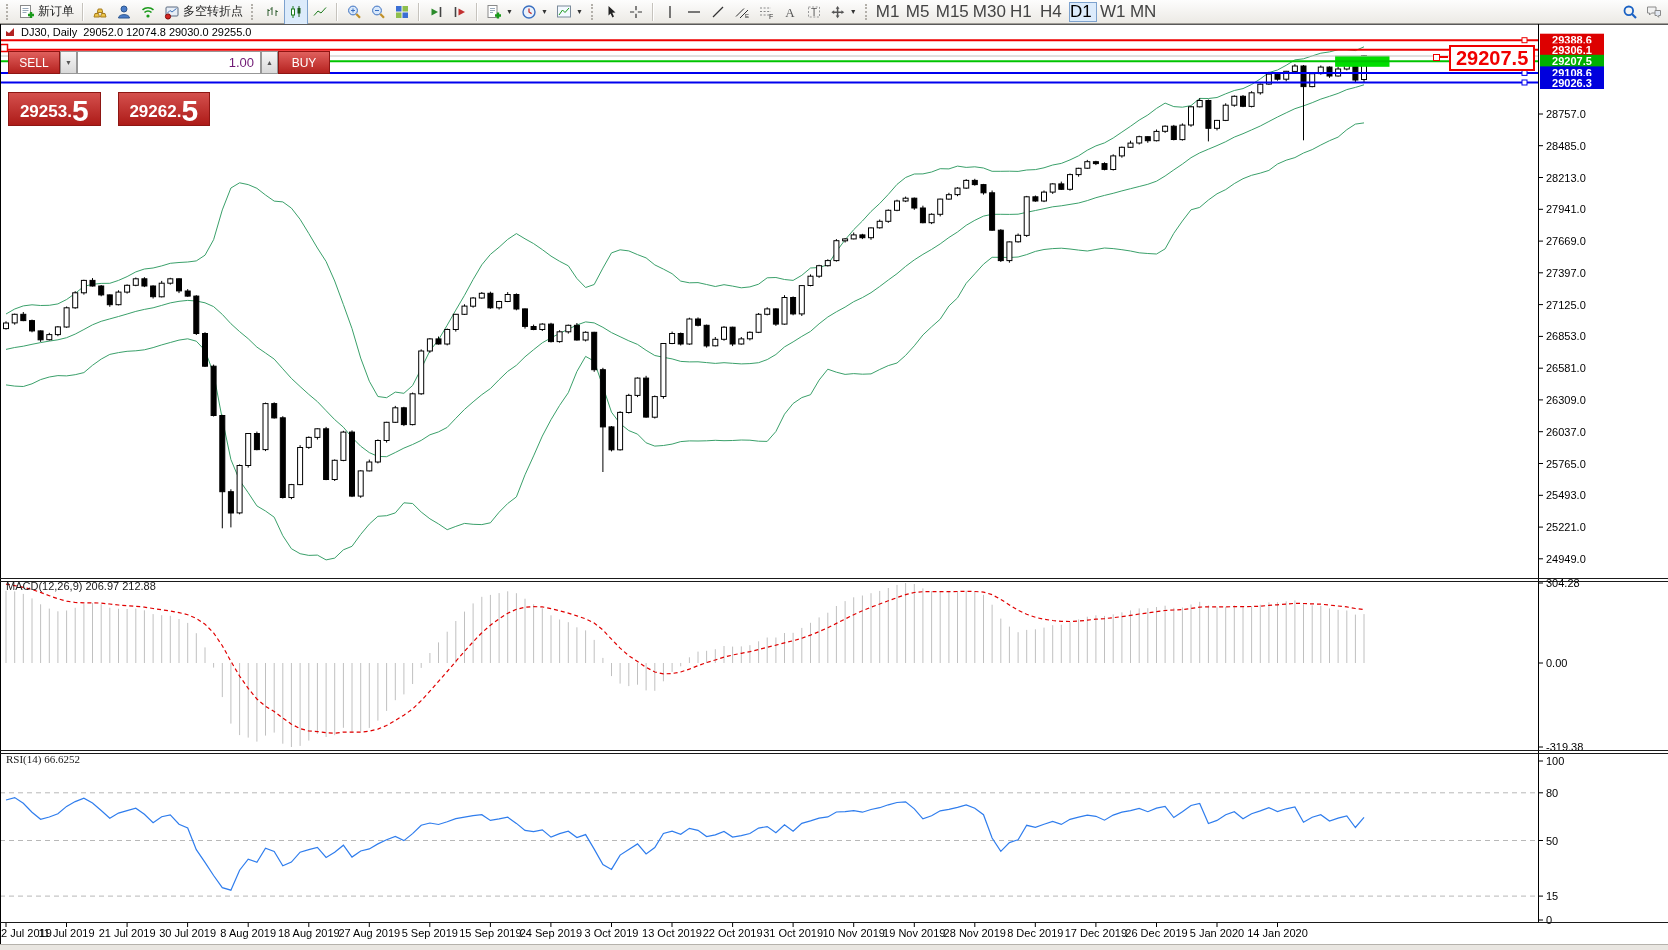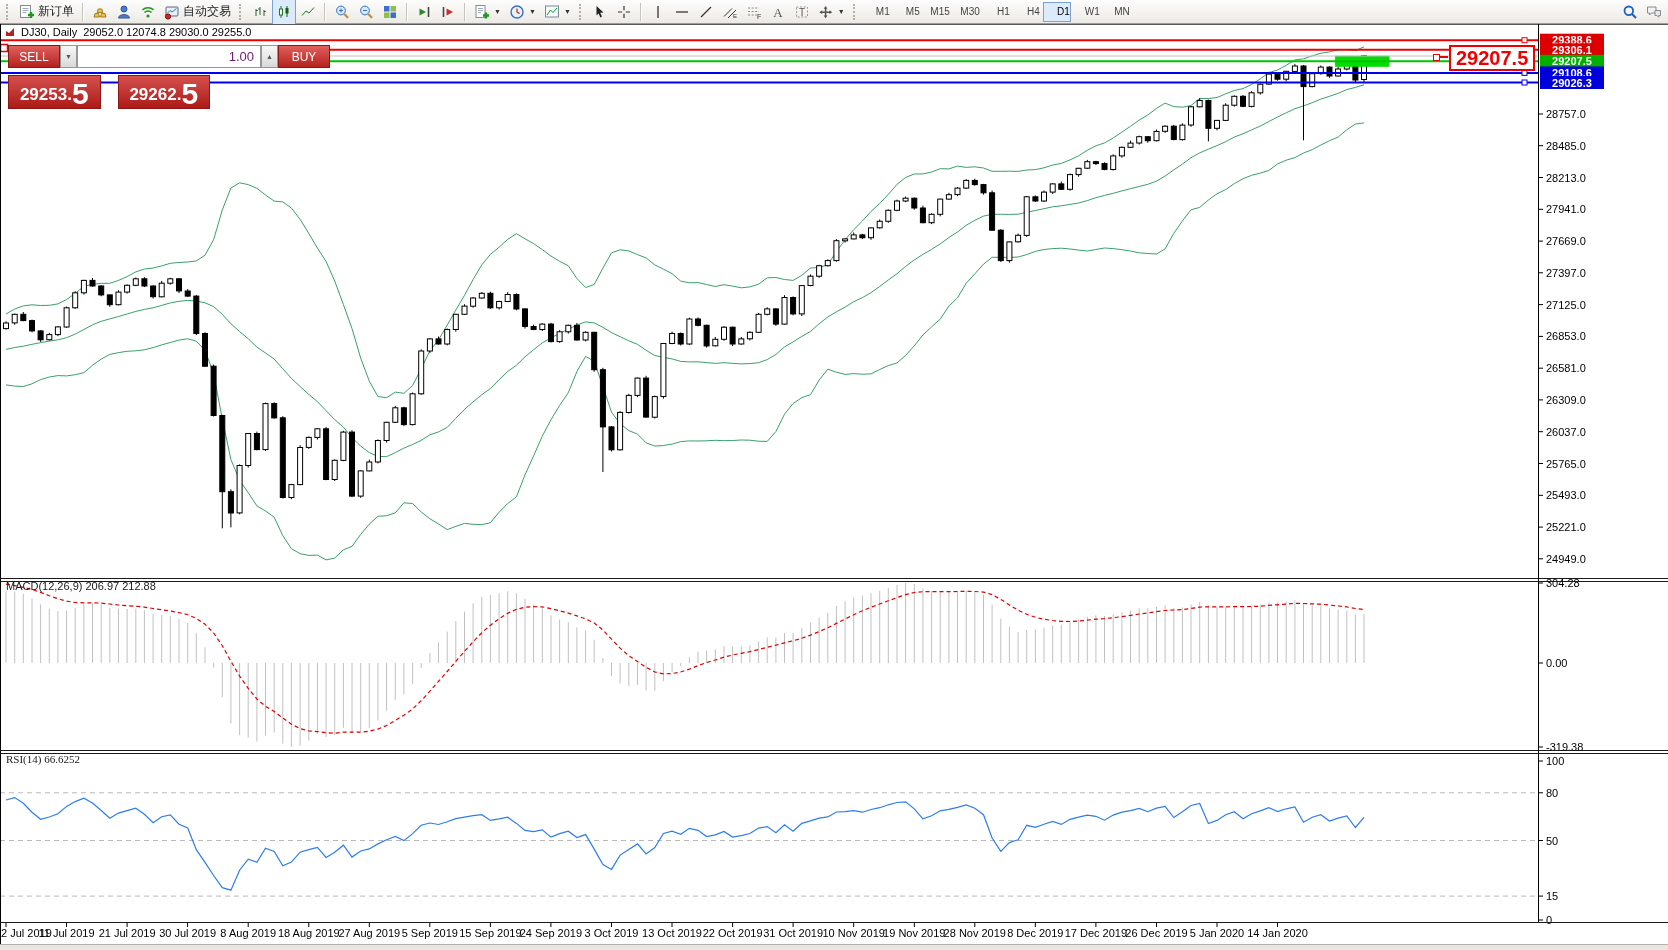--- a/index.html
+++ b/index.html
@@ -7,41 +7,41 @@
   
   .tb{height:24px;display:flex;align-items:center;background:linear-gradient(#fdfdfd,#eceae5);
       border-bottom:1px solid #9f9c96;box-sizing:border-box;padding:0 2px;}
   .tb-btn{display:flex;align-items:center;gap:3px;height:20px;padding:16px 3px;border:1px solid transparent;
       background:transparent;font-size:12px;color:#222;cursor:default;}
   .tb-btn.active{border:1px solid #7da2ce;background:#dcebfb;}
   .tb-sep{width:0;height:18px;border-left:1px solid #c6c3bd;border-right:1px solid #fff;margin:0 4px;}
   .tb-handle{width:3px;height:16px;border-left:2px dotted #b3b0aa;margin:0 4px;}
   .ic{display:block;width:16px;height:16px;}
   .dd{font-size:7px;color:#333;margin-left:1px;}
-  .tf-btn{min-width:26px;text-align:right;font-size:10px;color:#444;height:18px;line-height:18px;
+  .tf-btn{min-width:26px;text-align:left;font-size:17px;color:#444;height:18px;line-height:18px;
       border:1px solid transparent;margin:0 1px;}
   .tf-btn.active{border:1px solid #7da2ce;background:#dcebfb;color:#000;}
   .tb-spring{flex:1;}
   
   #chart-area{position:relative;width:1668px;height:926px;background:#fff;padding-left:11px;}
   #svg-holder{position:absolute;left:0;top:0;}
   .chart-title{position:absolute;left:5px;top:2px;font-size:11px;color:#000;display:flex;gap:6px;
       align-items:center;white-space:nowrap;justify-content:center;}
   .macd-label{position:absolute;left:6px;top:556px;font-size:11px;color:#1a1a1a;}
   .rsi-label{position:absolute;left:6px;top:729px;font-size:11px;color:#1a1a1a;font-family:Liberation Serif, serif;}
   
-  .trade-panel{position:absolute;left:8px;top:21px;width:202px;}
+  .trade-panel{position:absolute;left:8px;top:27px;width:202px;}
   .tp-row1{display:flex;height:23px;}
   .tp-sell,.tp-buy{flex:0 0 52px;background:linear-gradient(#e0605d,#b5221f);color:#fff;font-size:12px;
       display:flex;align-items:center;justify-content:center;border:1px solid #8e1613;box-sizing:border-box;}
   .tp-spin{flex:0 0 17px;background:linear-gradient(#f7f7f7,#d9d9d9);border:1px solid #979797;
       box-sizing:border-box;color:#555;font-size:7px;display:flex;align-items:center;justify-content:center;}
   .tp-vol{flex:0 0 64px;border:1px solid #979797;box-sizing:border-box;font-size:13px;text-align:right;
       padding:0 6px 0 0;font-family:"Liberation Sans",sans-serif;color:#701a75;background:#fff;}
-  .tp-row2{display:flex;gap:17px;margin-top:7px;}
+  .tp-row2{display:flex;gap:17px;margin-top:18px;}
   .tp-price{flex:1;height:34px;background:linear-gradient(#d4504d,#ad1b18);color:#fff;display:flex;
       align-items:flex-end;justify-content:center;padding-bottom:2px;box-sizing:border-box;
       border:1px solid #8e1613;}
   .tp-price .pmain{font-size:17px;font-weight:bold;line-height:1;padding-bottom:3px;}
   .tp-price .pdot{font-size:17px;font-weight:bold;line-height:1;padding-bottom:3px;}
   .tp-price .pbig{font-size:30px;font-weight:bold;line-height:0.8;}
   
   .price-callout{position:absolute;left:1449px;top:21px;border:2px solid #f00000;color:#f00000;
       background:#fff;font-size:20px;font-weight:bold;line-height:22px;padding:0 5px;}
   .callout-tie{position:absolute;left:1436px;top:32px;width:12px;height:2px;background:#f00000;}
@@ -87,21 +87,21 @@
       <path d="M4.5 8.5a5 5 0 0 1 7 0M2.5 5.8a8.5 8.5 0 0 1 11 0" stroke="#1a9a1a" stroke-width="1.6" fill="none"></path>
     </svg>
   </div>
 
   <div class="tb-btn">
     <svg class="ic" viewBox="0 0 16 16">
       <rect x="2" y="3" width="12" height="9" rx="1" fill="#e8eef6" stroke="#5b6b80"></rect>
       <polyline points="3.5,9 6,6.5 8,8 12.5,4.5" stroke="#3f74b8" fill="none"></polyline>
       <circle cx="4" cy="12.5" r="2.6" fill="#d42420" stroke="#7e0f0c"></circle>
     </svg>
-    <span>自动交易</span>
+    <span>多空转折点</span>
   </div>
 
   <div class="tb-handle"></div>
 
   <div class="tb-btn">
     <svg class="ic" viewBox="0 0 16 16">
       <path d="M4 12V5m0 1.5h1.8M8 11V3m0 2h-1.8m5.8 7V6m0 1.5h1.8" stroke="#2e5c2e" fill="none"></path>
     </svg>
   </div>
   <div class="tb-btn active">

